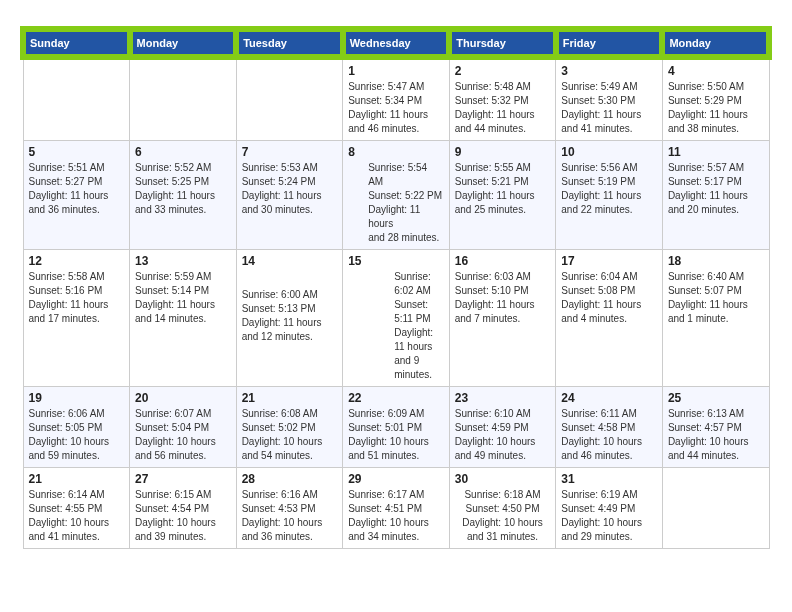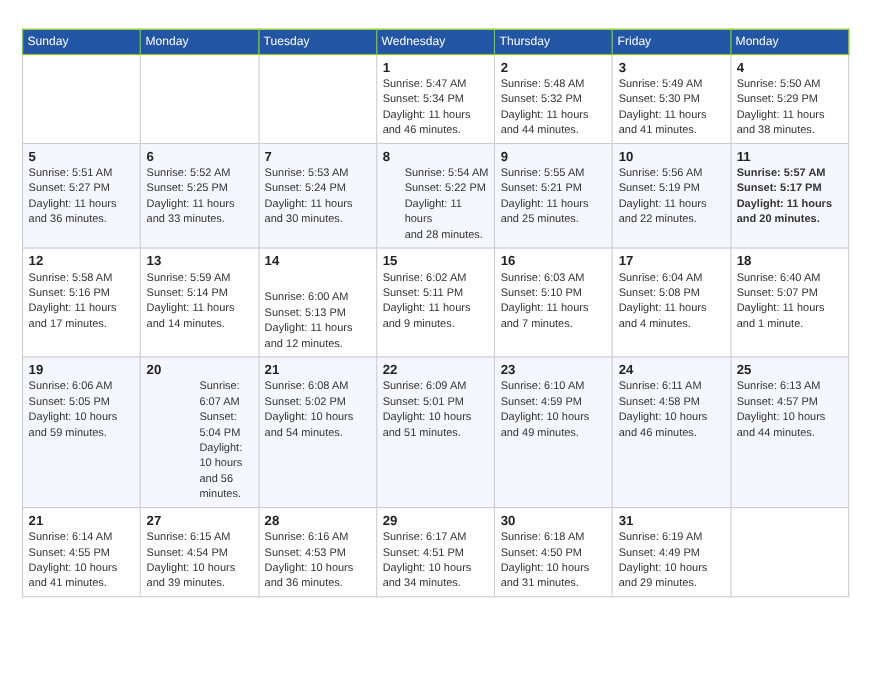--- a/index.html
+++ b/index.html
@@ -44,22 +44,22 @@
       width: 100%;
       border-collapse: collapse;
       font-size: 10.5px;
     }
     .calendar thead tr th {
       background: #2255a4;
       color: #fff;
       padding: 5px 4px;
       text-align: left;
       font-size: 11px;
-      font-weight: 400;
-      border: 1px solid #84cc16;
+      font-weight: 700;
+      border: 6px solid #84cc16;
     }
     .calendar tbody tr td {
       border: 1px solid #ccc;
       vertical-align: top;
       padding: 4px 5px;
       width: calc(100% / 7);
       min-height: 70px;
       height: 72px;
       background: #fff;
     }
@@ -181,21 +181,21 @@
           </td>
           <td>
             <div class="day-num">10</div>
             <div class="day-info" style="white-space: pre-line;">Sunrise: 5:56 AM
 Sunset: 5:19 PM
 Daylight: 11 hours
 and 22 minutes.</div>
           </td>
           <td>
             <div class="day-num">11</div>
-            <div class="day-info" style="white-space: pre-line; font-weight: bold;">Sunrise: 5:57 AM
+            <div class="day-info" style="white-space: pre-line;">Sunrise: 5:57 AM
 Sunset: 5:17 PM
 Daylight: 11 hours
 and 20 minutes.</div>
           </td>
         </tr>
         <tr>
           <td>
             <div class="day-num">12</div>
             <div class="day-info" style="white-space: pre-line;">Sunrise: 5:58 AM
 Sunset: 5:16 PM
@@ -211,21 +211,21 @@
           </td>
           <td>
             <div class="day-num">14</div>
             <div class="day-info" style="white-space: pre-line; margin-top: 20px;">Sunrise: 6:00 AM
 Sunset: 5:13 PM
 Daylight: 11 hours
 and 12 minutes.</div>
           </td>
           <td>
             <div class="day-num">15</div>
-            <div class="day-info" style="white-space: pre-line;">Sunrise: 6:02 AM
+            <div class="day-info" style="white-space: pre-line; margin-left: 46px;">Sunrise: 6:02 AM
 Sunset: 5:11 PM
 Daylight: 11 hours
 and 9 minutes.</div>
           </td>
           <td>
             <div class="day-num">16</div>
             <div class="day-info" style="white-space: pre-line;">Sunrise: 6:03 AM
 Sunset: 5:10 PM
 Daylight: 11 hours
 and 7 minutes.</div>
@@ -248,21 +248,21 @@
         <tr>
           <td>
             <div class="day-num">19</div>
             <div class="day-info" style="white-space: pre-line;">Sunrise: 6:06 AM
 Sunset: 5:05 PM
 Daylight: 10 hours
 and 59 minutes.</div>
           </td>
           <td>
             <div class="day-num">20</div>
-            <div class="day-info" style="white-space: pre-line; margin-left: 48px;">Sunrise: 6:07 AM
+            <div class="day-info" style="white-space: pre-line;">Sunrise: 6:07 AM
 Sunset: 5:04 PM
 Daylight: 10 hours
 and 56 minutes.</div>
           </td>
           <td>
             <div class="day-num">21</div>
             <div class="day-info" style="white-space: pre-line;">Sunrise: 6:08 AM
 Sunset: 5:02 PM
 Daylight: 10 hours
 and 54 minutes.</div>
@@ -320,21 +320,21 @@
           </td>
           <td>
             <div class="day-num">29</div>
             <div class="day-info" style="white-space: pre-line;">Sunrise: 6:17 AM
 Sunset: 4:51 PM
 Daylight: 10 hours
 and 34 minutes.</div>
           </td>
           <td>
             <div class="day-num">30</div>
-            <div class="day-info" style="white-space: pre-line;">Sunrise: 6:18 AM
+            <div class="day-info" style="white-space: pre-line; text-align: center;">Sunrise: 6:18 AM
 Sunset: 4:50 PM
 Daylight: 10 hours
 and 31 minutes.</div>
           </td>
           <td>
             <div class="day-num">31</div>
             <div class="day-info" style="white-space: pre-line;">Sunrise: 6:19 AM
 Sunset: 4:49 PM
 Daylight: 10 hours
 and 29 minutes.</div>

